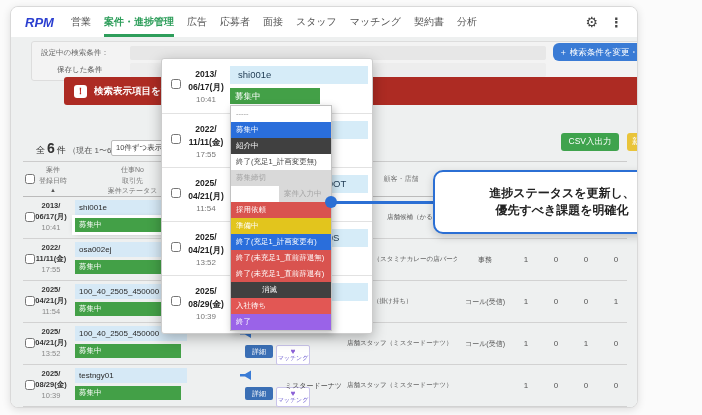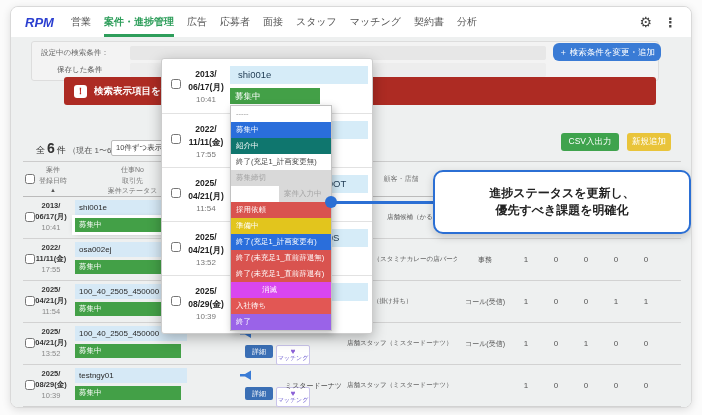--- a/index.html
+++ b/index.html
@@ -1,18 +1,18 @@
 <!DOCTYPE html>
 <html><head>
 <meta charset="utf-8">
 <style>
   * { margin:0; padding:0; box-sizing:border-box; }
   html,body { width:702px; height:415px; background:#fbfbfb; font-family:"Liberation Sans","DejaVu Sans",sans-serif; overflow:hidden; }
   .frame { position:relative; width:702px; height:415px; }
-  .card { position:absolute; left:10px; top:6px; width:682px; height:402px; background:#fff;
+  .card { position:absolute; left:10px; top:6px; width:628px; height:402px; background:#fff;
           border:1px solid #d9d9d9; border-radius:8px; box-shadow:0 2px 8px rgba(0,0,0,.12); overflow:hidden; }
 
   
   .nav { position:absolute; top:0; left:0; right:0; height:30px; background:#fff; display:flex; align-items:center;
          gap:13px; padding:0 14px; z-index:5; }
   .logo { font-style:italic; font-weight:bold; color:#2b3fd0; font-size:13px; margin-right:4px; }
   .nav-item { font-size:10px; color:#555; height:30px; line-height:29px; white-space:nowrap; cursor:pointer; }
   .nav-item.active { color:#2e9e5b; font-weight:bold; border-bottom:3px solid #2e9e5b; }
   .nav-right { margin-left:auto; display:flex; gap:12px; align-items:center; }
   .gear { font-size:14px; color:#444; } .kebab { font-size:13px; color:#444; font-weight:bold; }
@@ -384,30 +384,30 @@
               <div>08/29(金)</div>
               <div class="p-time">10:39</div>
             </div>
             <div class="p-field">testngy01</div>
             <div class="p-badge">募集中</div>
           </div>
         </div>
       <div class="dropdown" id="status-dropdown">
           <div class="dd-item" style="background: rgb(255, 255, 255); color: rgb(153, 153, 153);">-----</div>
           <div class="dd-item" style="background: rgb(42, 110, 219); color: rgb(255, 255, 255);">募集中</div>
-          <div class="dd-item" style="background: #0f766e; color: rgb(255, 255, 255);">紹介中</div>
+          <div class="dd-item" style="background: #404040; color: rgb(255, 255, 255);">紹介中</div>
           <div class="dd-item" style="background: rgb(255, 255, 255); color: rgb(68, 68, 68);">終了(充足1_計画変更無)</div>
           <div class="dd-item" style="background: rgb(217, 217, 217); color: rgb(163, 163, 163);">募集締切</div>
           <div class="dd-item" style="background: rgb(217, 217, 217); color: rgb(163, 163, 163); margin-left: 48px;">案件入力中</div>
           <div class="dd-item" style="background: rgb(217, 83, 79); color: rgb(255, 255, 255);">採用依頼</div>
           <div class="dd-item" style="background: rgb(226, 197, 29); color: rgb(255, 255, 255);">準備中</div>
           <div class="dd-item" style="background: rgb(42, 110, 219); color: rgb(255, 255, 255);">終了(充足1_計画変更有)</div>
           <div class="dd-item" style="background: rgb(217, 83, 79); color: rgb(255, 255, 255);">終了(未充足1_直前辞退無)</div>
           <div class="dd-item" style="background: rgb(217, 83, 79); color: rgb(255, 255, 255);">終了(未充足1_直前辞退有)</div>
-          <div class="dd-item" style="background: #d946ef; color: rgb(255, 255, 255); padding-left: 31px;">消滅</div>
+          <div class="dd-item" style="background: #404040; color: rgb(255, 255, 255); padding-left: 31px;">消滅</div>
           <div class="dd-item" style="background: rgb(226, 87, 84); color: rgb(255, 255, 255);">入社待ち</div>
           <div class="dd-item" style="background: rgb(154, 99, 232); color: rgb(255, 255, 255);">終了</div>
         </div>
     </div>
 
     <div class="conn-line"></div>
     <div class="conn-dot"></div>
     <div class="callout">
       <div>進捗ステータスを更新し、</div>
       <div>優先すべき課題を明確化</div>

